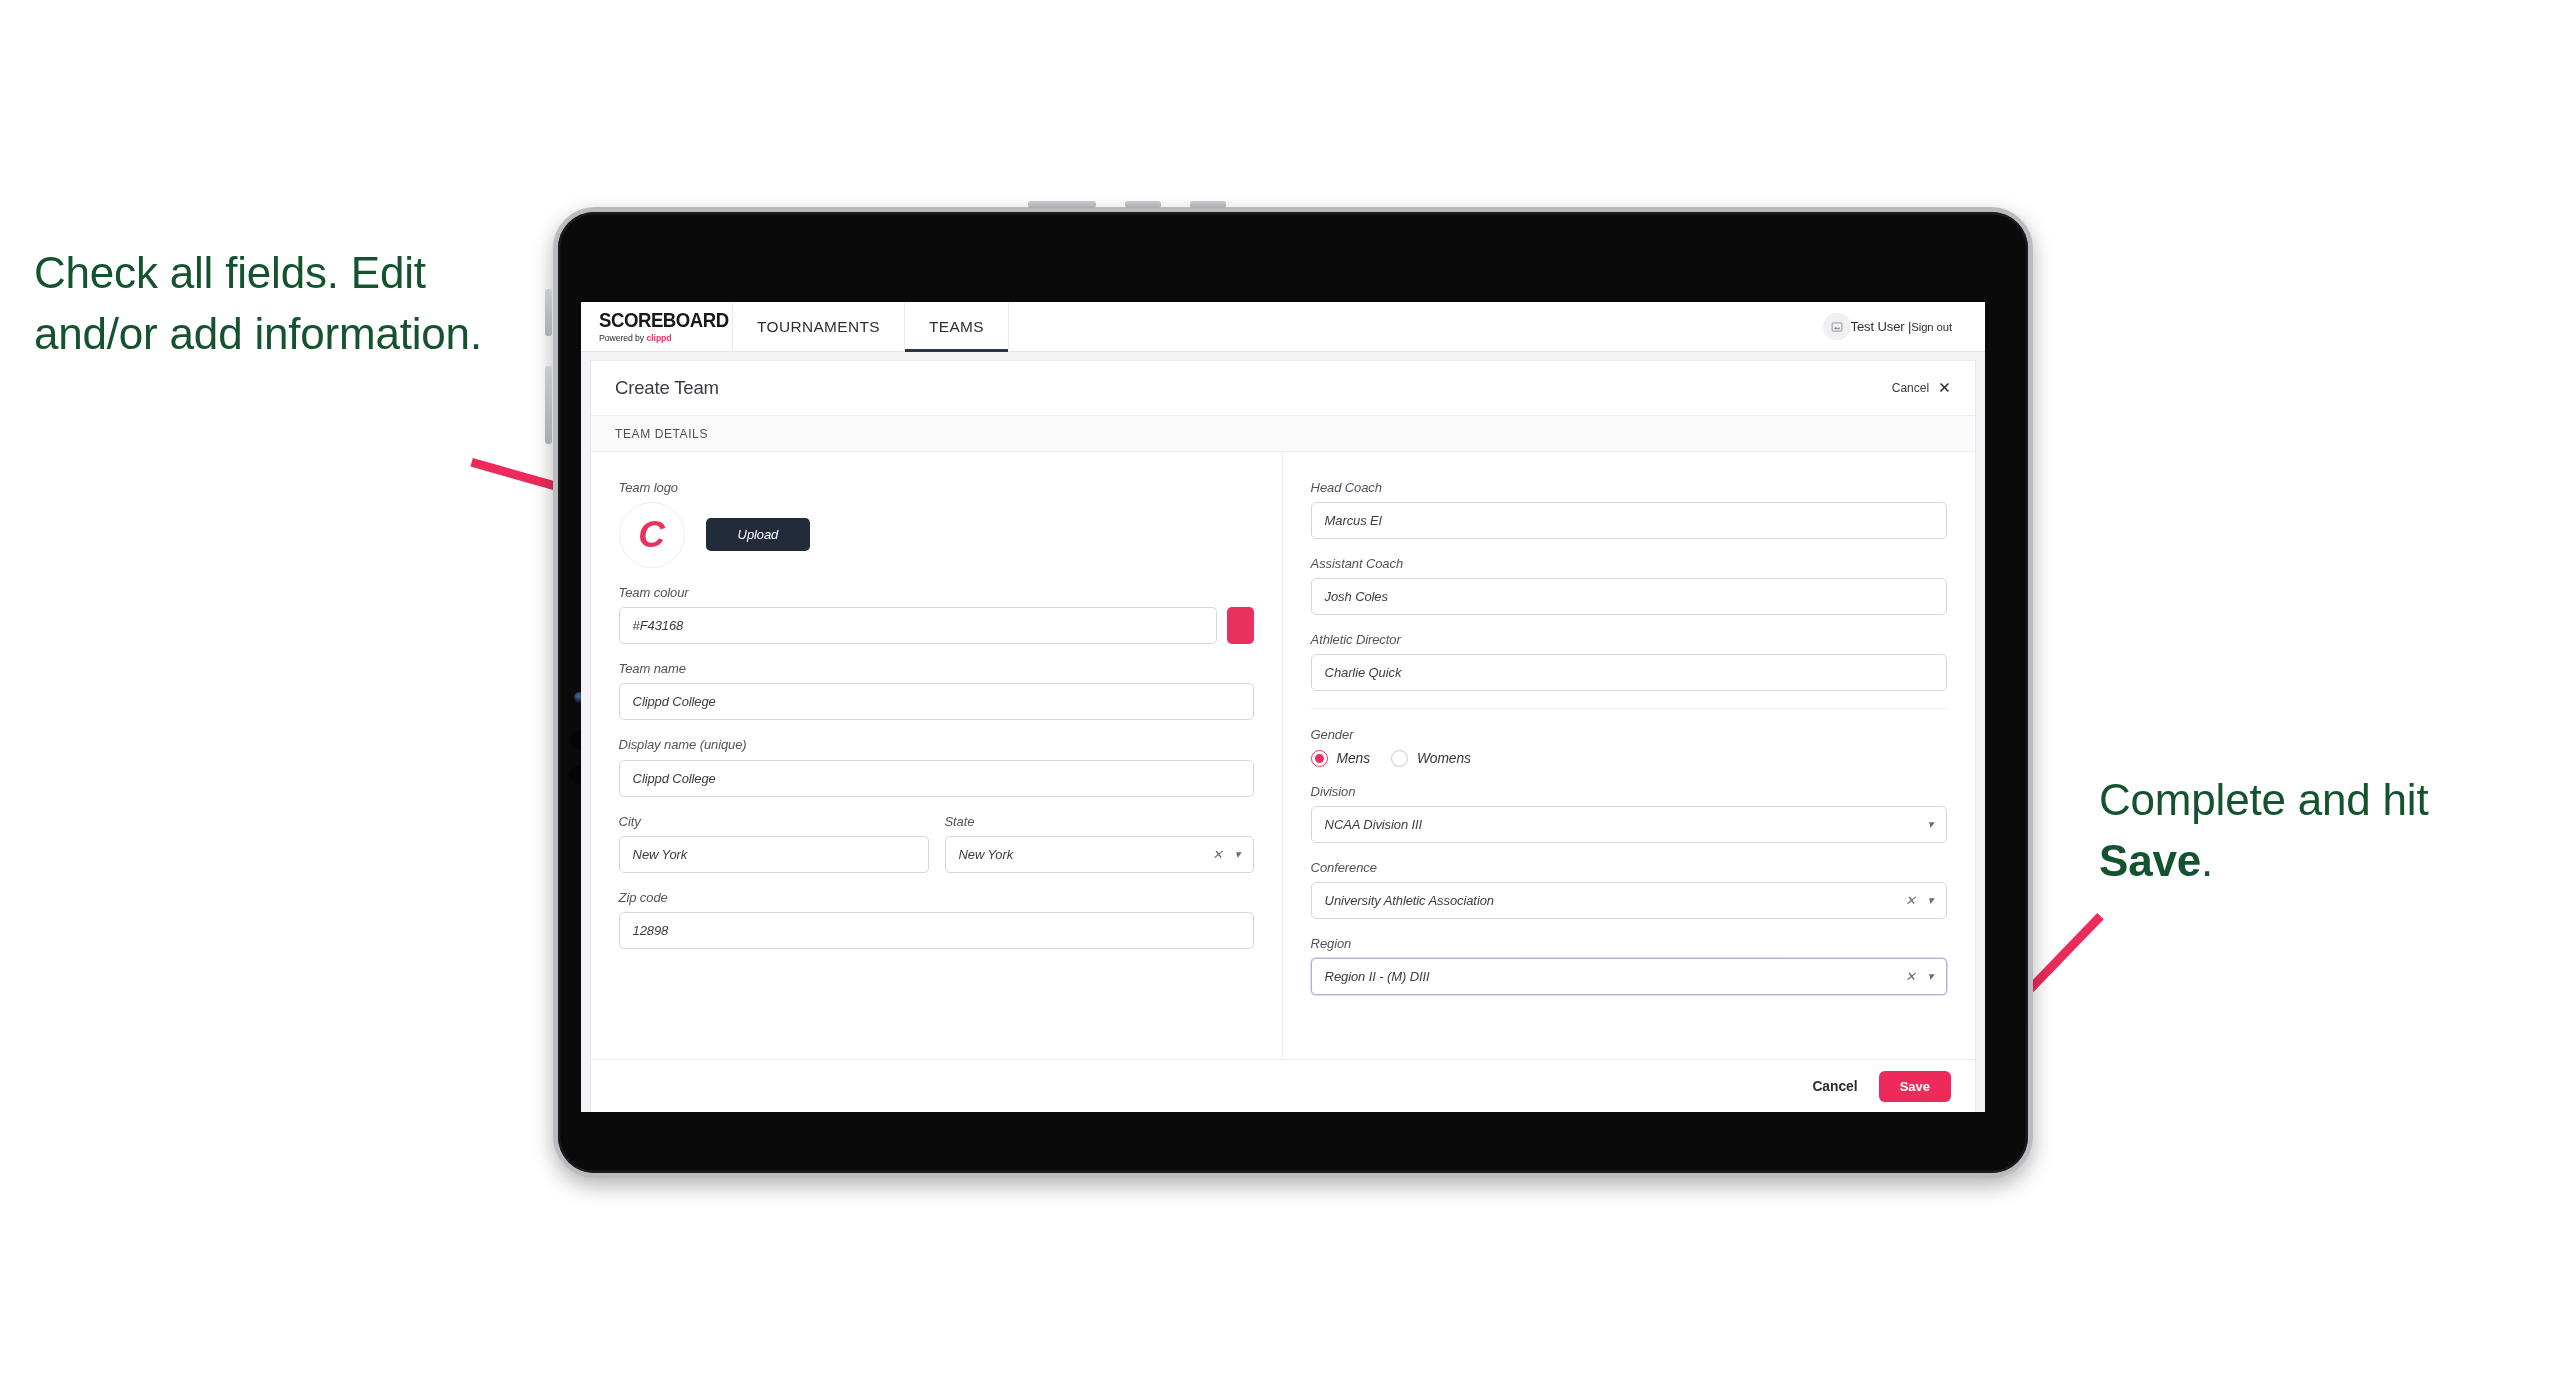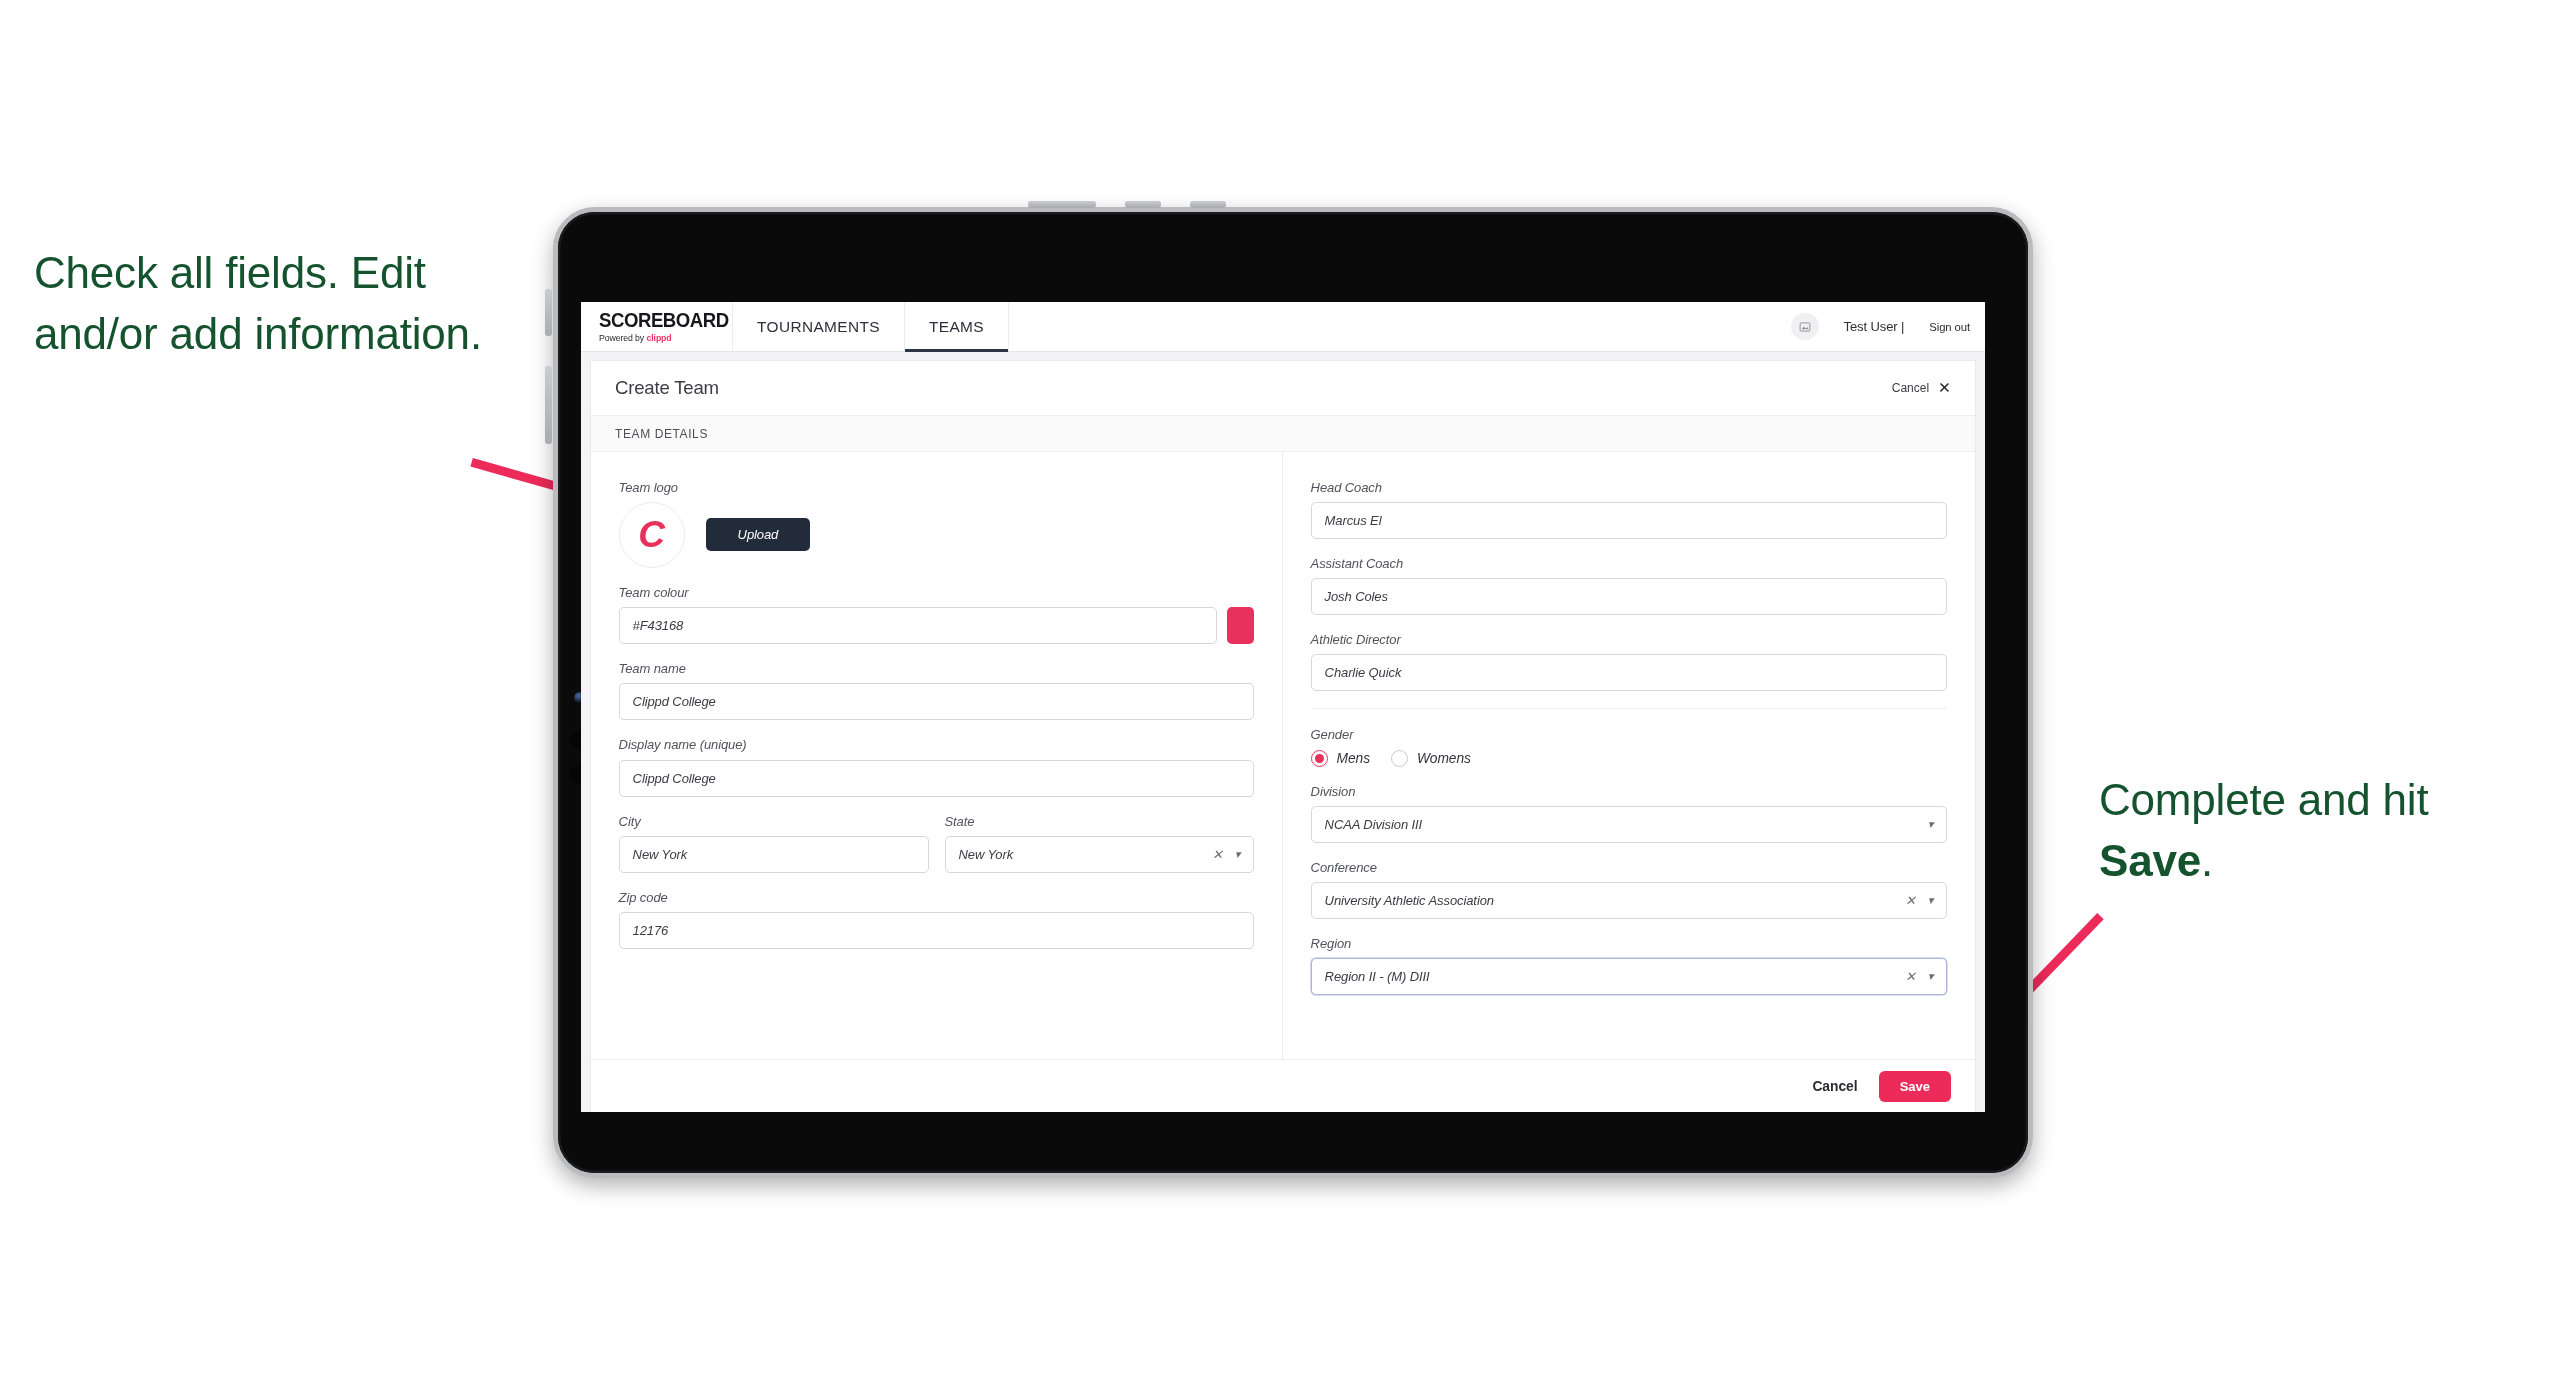--- a/index.html
+++ b/index.html
@@ -98,21 +98,21 @@
     font-size: 15.4px; letter-spacing: 0.4px; color: #2e2e38;
     border-right: 0.8px solid #ececed;
     cursor: pointer; position: relative; background: #fff;
   }
   .navtab.active::after {
     content: ""; position: absolute; left: 0; right: 0; bottom: -0.8px;
     height: 3.2px; background: #2c3444;
   }
   #nav-right {
     margin-left: auto; display: flex; align-items: center;
-    padding-right: 15px; gap: 25px;
+    padding-right: 33px; gap: 0;
   }
   #avatar {
     width: 27.6px; height: 27.6px; border-radius: 50%;
     background: #f0f0f2; display: flex; align-items: center; justify-content: center;
     color: #8d8d96; font-size: 12px;
   }
   #username { font-size: 13px; color: #2e2e38; letter-spacing: -0.1px; }
   #signout { font-size: 11.3px; color: #2e2e38; letter-spacing: -0.1px; cursor: pointer; }
 
   
@@ -333,21 +333,21 @@
                       <span>✕</span>
                       <span class="stepper">▾</span>
                     </span>
                   </div>
                 </div>
               </div>
 
               <div class="field">
                 <span class="flabel">Zip code</span>
                 <div class="input">
-                  <span class="val">12176</span>
+                  <span class="val">12898</span>
                 </div>
               </div>
 
             </div>
 
             <div class="col" id="col-right">
 
               <div class="field">
                 <span class="flabel">Head Coach</span>
                 <div class="input">

